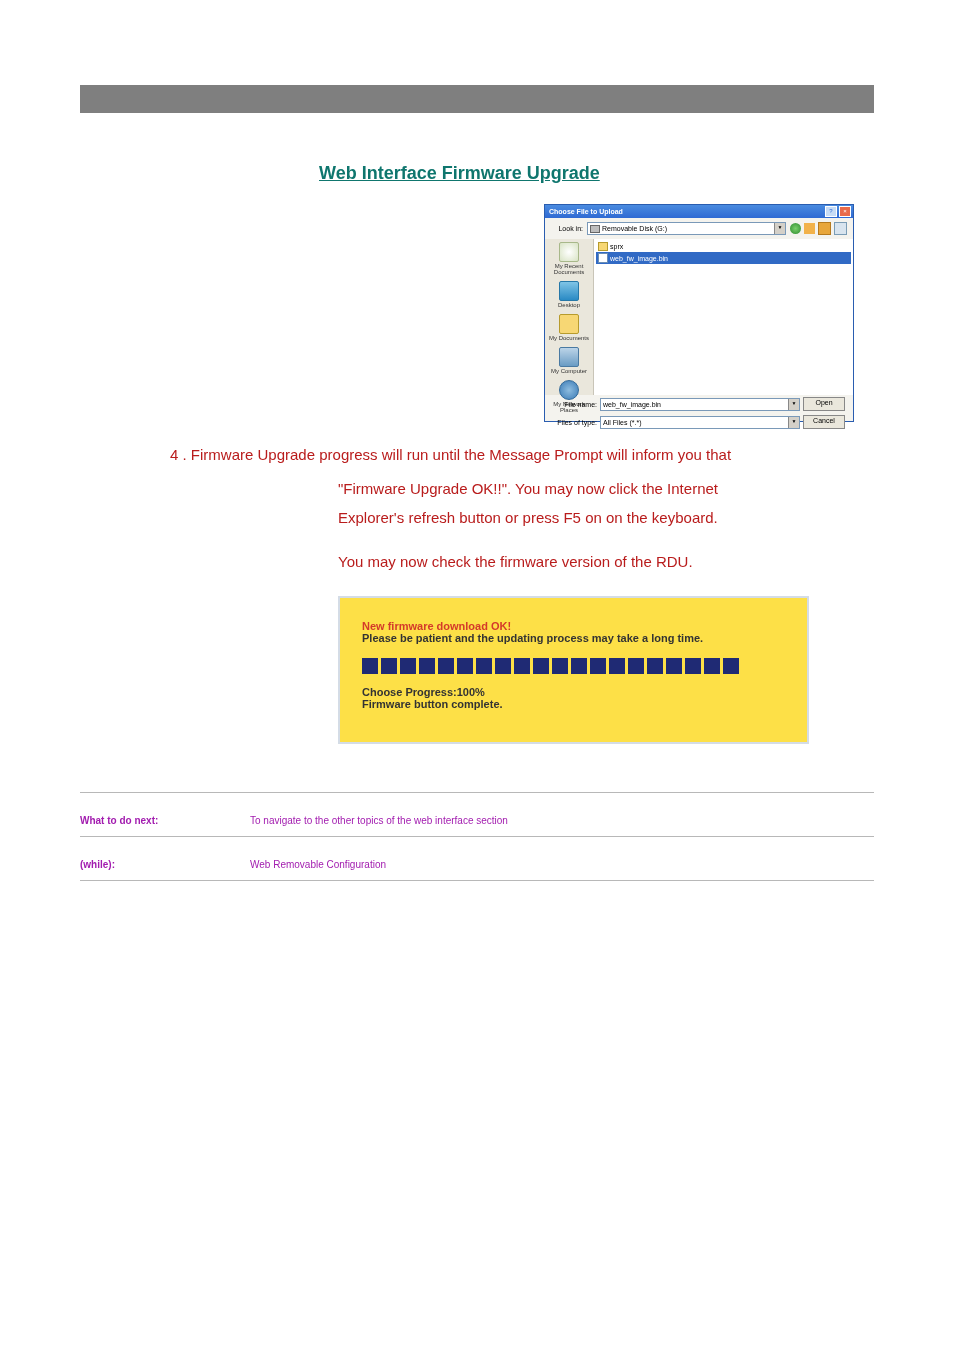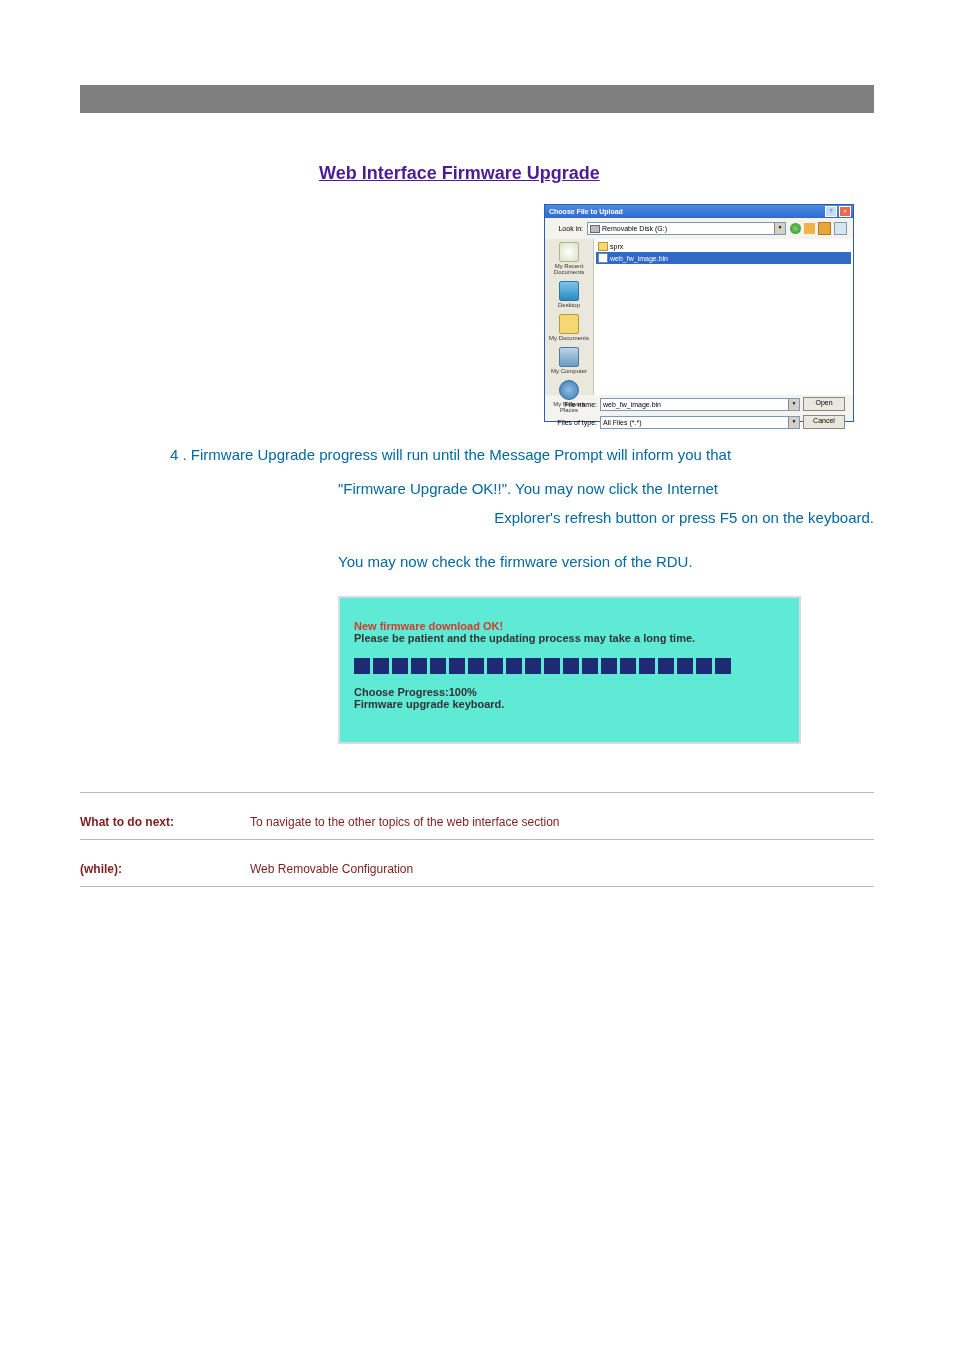--- a/index.html
+++ b/index.html
@@ -18,35 +18,35 @@
   }
   .gray-bar {
     background: #7f7f7f;
     height: 28px;
     width: 100%;
     margin-bottom: 50px;
   }
   .section-title {
     font-size: 18px;
     font-weight: bold;
-    color: #4c1d95;
+    color: #0f766e;
     text-decoration: underline;
     margin-left: 239px;
     margin-bottom: 20px;
   }
   .step-row {
     display: flex;
     align-items: flex-start;
     padding-left: 90px;
     margin-bottom: 20px;
   }
   .step-text {
     font-size: 15px;
     line-height: 1.7;
-    color: #0369a1;
+    color: #b91c1c;
     flex: 1;
   }
   .step-col-left {
     width: 180px;
     padding-right: 20px;
   }
   .step-col-right {
     padding-right: 20px;
   }
   .file-dialog {
@@ -237,22 +237,22 @@
     background: #bdbdbd;
     border: 1px solid #666;
     display: inline-block;
     margin-right: 2px;
   }
 
   .progress-box {
     width: 425px;
     margin-left: 258px;
     border: 2px solid #d4dce6;
-    background: #5eead4;
-    padding: 22px 20px 32px 14px;
+    background: #fde047;
+    padding: 22px 20px 32px 22px;
     font-family: Verdana, Arial, sans-serif;
     font-size: 11px;
     margin-bottom: 48px;
   }
   .progress-box .red {
     color: #d43a2a;
     font-weight: bold;
   }
   .progress-box .bold {
     font-weight: bold;
@@ -269,22 +269,22 @@
     height: 16px;
     background: #1f2a74;
   }
   .hr-thin {
     border: none;
     border-top: 1px solid #b8b8b8;
     margin: 0 0 22px 0;
   }
   .footer-row {
     display: flex;
-    font-size: 12px;
-    color: #7f1d1d;
+    font-size: 10px;
+    color: #a21caf;
     margin-bottom: 10px;
   }
   .footer-row .term {
     font-weight: bold;
     width: 170px;
   }
 </style>
 </head>
 <body>
 
@@ -376,21 +376,21 @@
       </div>
     </div>
   </div>
 
   <div style="padding-left:90px; margin-top:20px; margin-bottom:8px;">
     <div class="step-text">4 . Firmware Upgrade progress will run until the Message Prompt will inform you that</div>
   </div>
   <div style="padding-left:258px; margin-bottom:4px;">
     <div class="step-text">"Firmware Upgrade OK!!". You may now click the Internet</div>
   </div>
-  <div style="padding-left:258px; margin-bottom:18px;text-align:right;">
+  <div style="padding-left:258px; margin-bottom:18px;">
     <div class="step-text">Explorer's refresh button or press F5 on on the keyboard.</div>
   </div>
   <div style="padding-left:258px; margin-bottom:22px;margin-top:16px;">
     <div class="step-text">You may now check the firmware version of the RDU.</div>
   </div>
 
   <div class="progress-box">
     <div class="red">New firmware download OK!</div>
     <div class="bold">Please be patient and the updating process may take a long time.</div>
     <div class="progress-bar">
@@ -409,21 +409,21 @@
         <span class="blk"></span>
         <span class="blk"></span>
         <span class="blk"></span>
       <span class="blk"></span>
         <span class="blk"></span>
         <span class="blk"></span>
         <span class="blk"></span>
         <span class="blk"></span>
     </div>
     <div class="bold">Choose Progress:100%</div>
-    <div class="bold">Firmware upgrade keyboard.</div>
+    <div class="bold">Firmware button complete.</div>
   </div>
 
   <hr class="hr-thin">
   <div class="footer-row">
     <span class="term">What to do next:</span>
     <span>To navigate to the other topics of the web interface section</span>
   </div>
   <hr class="hr-thin">
   <div class="footer-row">
     <span class="term">(while):</span>

